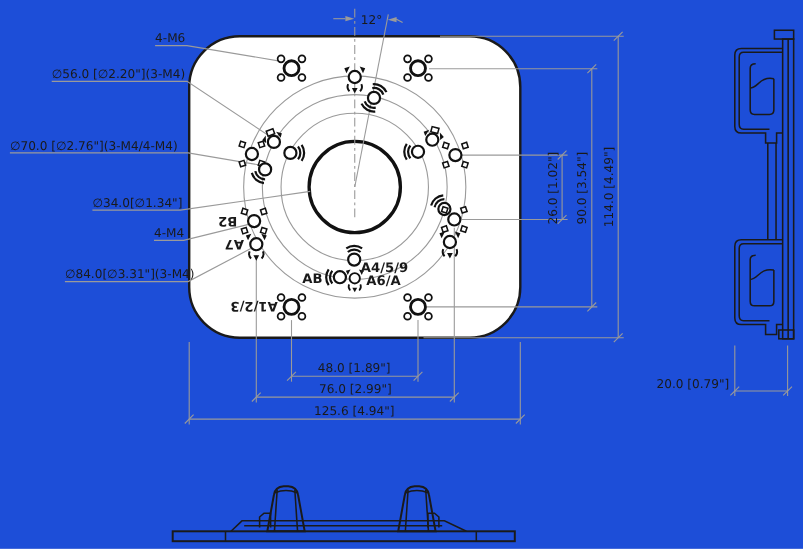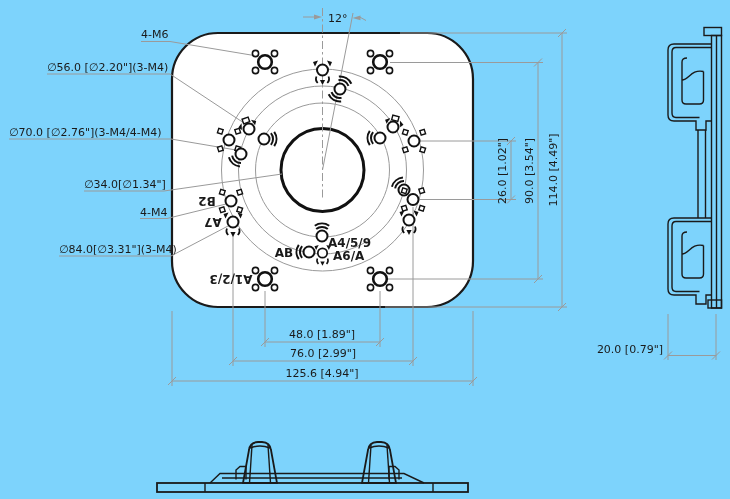--- a/index.html
+++ b/index.html
@@ -1,16 +1,16 @@
 <!DOCTYPE html>
 <html><head>
 <meta charset="utf-8">
 <style>
   html,body{margin:0;padding:0;background:#fff;}
-  .stage{width:730px;height:499px;position:relative;background:#7dd3fc;outline:1px solid #d9d9d9;overflow:hidden;}
+  .stage{width:730px;height:499px;position:relative;background:#1d4ed8;outline:1px solid #d9d9d9;overflow:hidden;}
   svg{display:block;}
   text{font-family:"DejaVu Sans","Liberation Sans",sans-serif;font-size:11px;fill:#1a1a1a;}
   .code{font-weight:bold;font-size:12px;}
   .cons{stroke:#9a9a9a;stroke-width:1;fill:none;}
   .dash{stroke:#9a9a9a;stroke-width:1;fill:none;stroke-dasharray:8 3 2.5 3;}
   .ol{stroke:#1a1a1a;stroke-width:2.2;fill:#fff;}
   .thin{stroke:#1a1a1a;stroke-width:1.4;fill:none;}
   .thick34{stroke:#111;stroke-width:3;fill:none;}
   .tick{stroke:#9a9a9a;stroke-width:1;}
   .arr{fill:#9a9a9a;stroke:none;}

